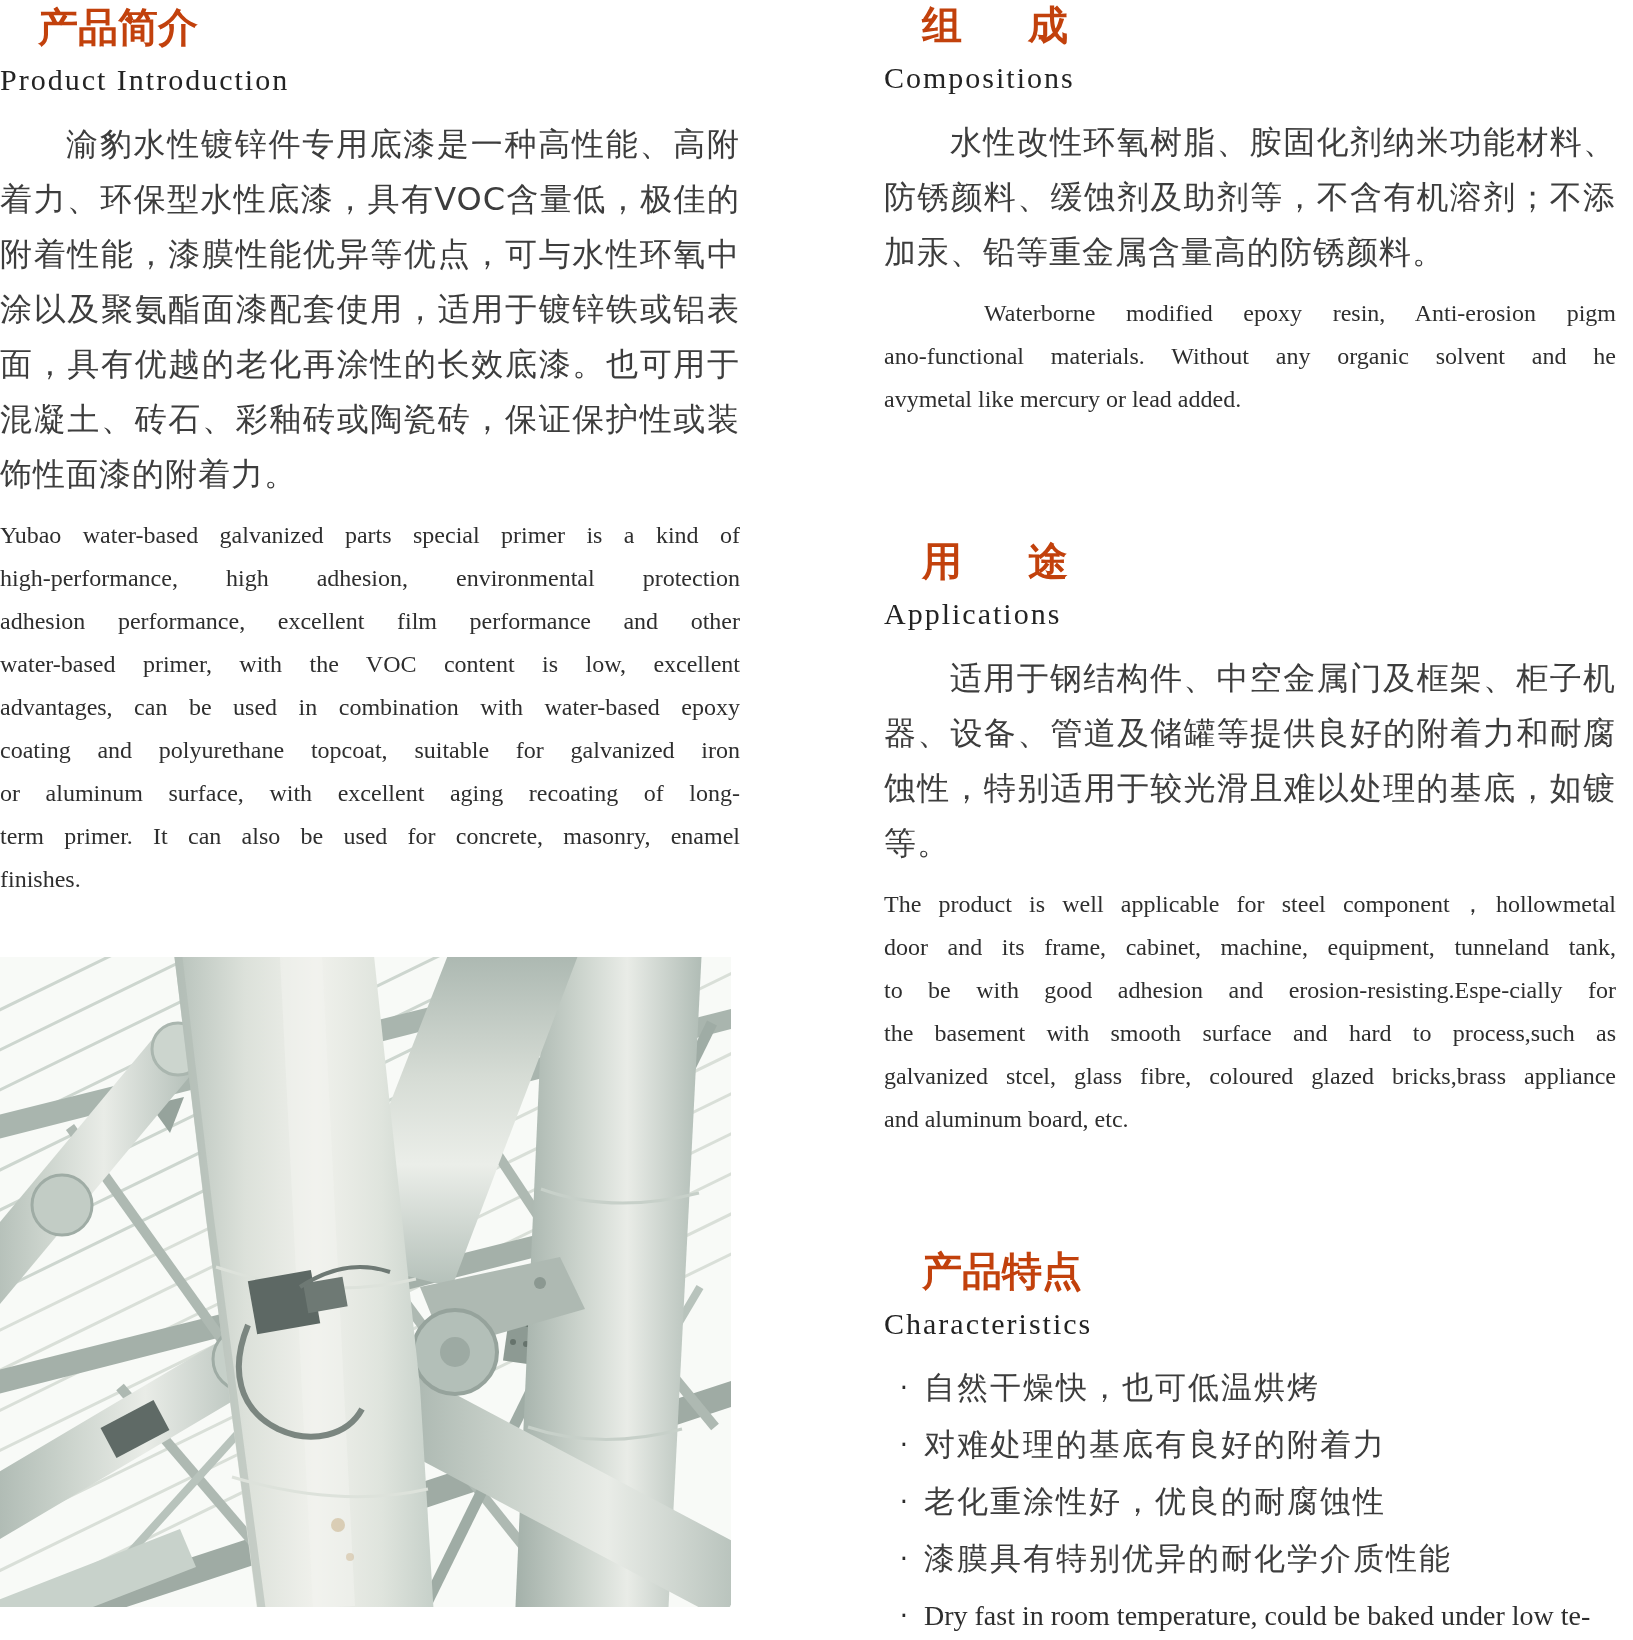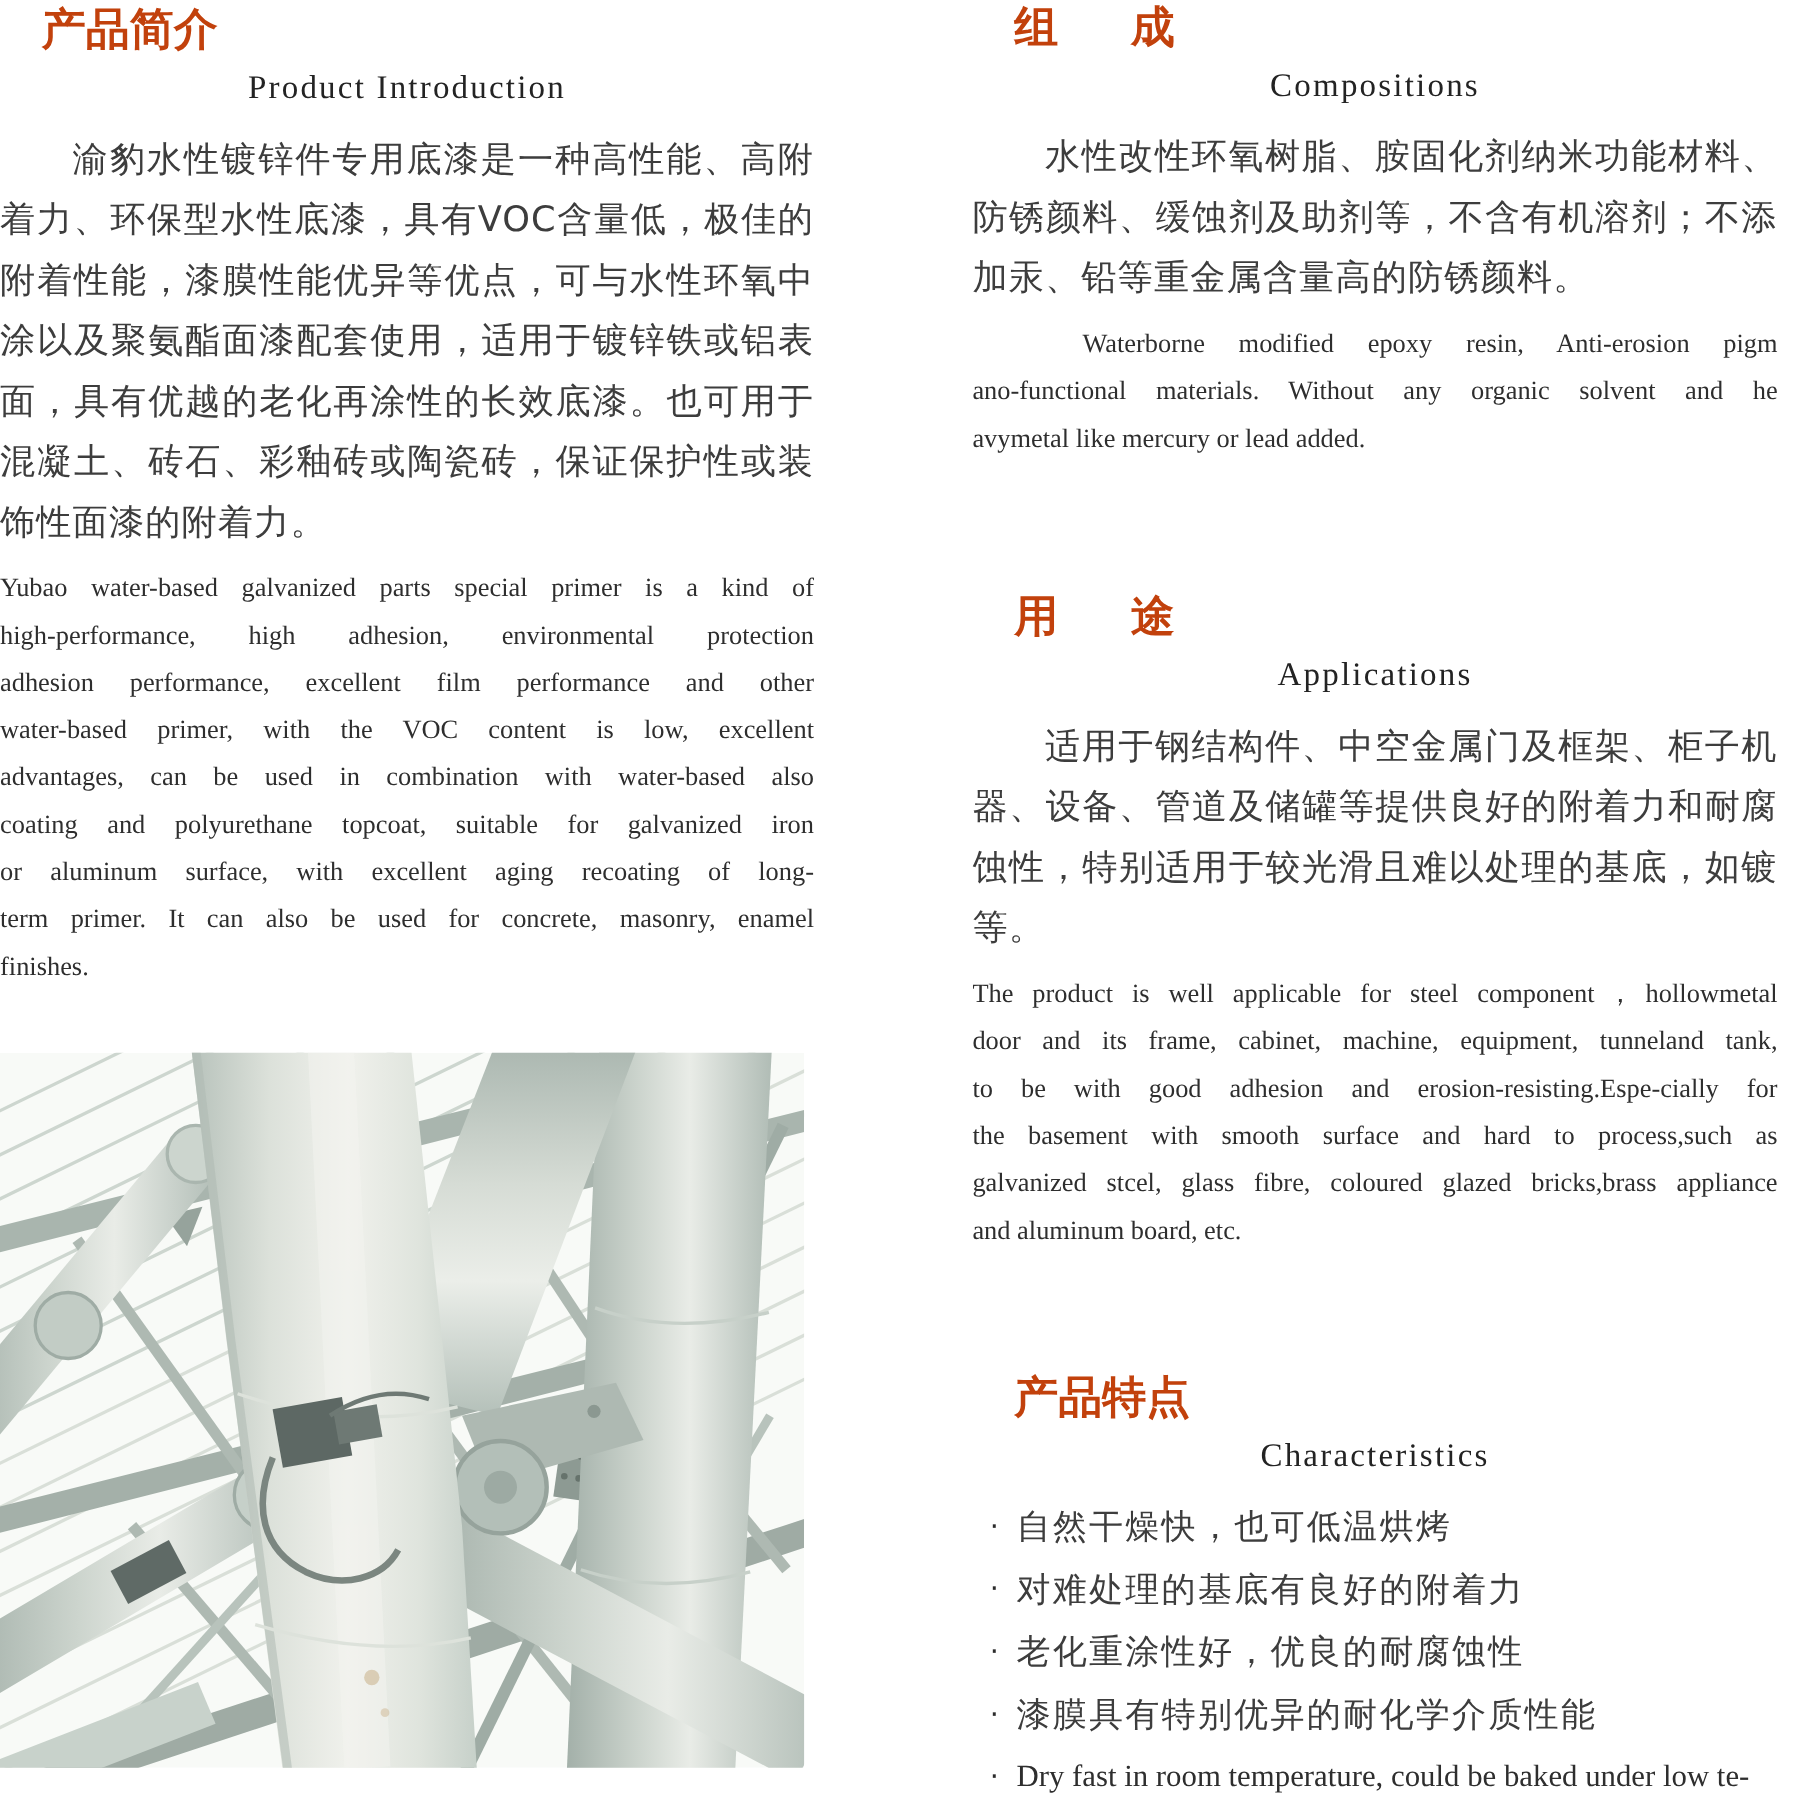--- a/index.html
+++ b/index.html
@@ -12,21 +12,20 @@
   .col-right{left:884px;width:732px;}
   .sec{position:absolute;left:0;width:100%;}
   .h-cn{
     font-size:40px;font-weight:bold;color:#c2410c;line-height:1.15;
     font-family:"DejaVu Sans","Liberation Sans",sans-serif;white-space:nowrap;margin-left:38px;
   }
   .h-cn.spread{letter-spacing:66px;}
   .h-en{
     font-size:30px;color:#232323;margin-top:13px;letter-spacing:2px;
     font-family:"Liberation Serif","DejaVu Serif",serif;
-    text-align:center;
   }
   .cn-para{margin-top:20px;}
   .cn-line{
     font-size:32px;height:55px;line-height:55px;color:#3d3d3d;
     text-align:justify;text-align-last:justify;letter-spacing:1px;
     overflow:hidden;font-family:"DejaVu Sans","Liberation Sans",sans-serif;
   }
   .cn-para .cn-line:last-child{text-align-last:left;}
   .cn-para.indent .cn-line:first-child{text-indent:66px;}
   .en-para{margin-top:12px;}
@@ -77,21 +76,21 @@
         <div class="cn-line">面，具有优越的老化再涂性的长效底漆。也可用于</div>
         <div class="cn-line">混凝土、砖石、彩釉砖或陶瓷砖，保证保护性或装</div>
         <div class="cn-line">饰性面漆的附着力。</div>
       </div>
     <div class="en-para">
 
     <div class="en-line">Yubao water-based galvanized parts special primer is a kind of</div>
         <div class="en-line">high-performance, high adhesion, environmental protection</div>
         <div class="en-line">adhesion performance, excellent film performance and other</div>
         <div class="en-line">water-based primer, with the VOC content is low, excellent</div>
-        <div class="en-line">advantages, can be used in combination with water-based also</div>
+        <div class="en-line">advantages, can be used in combination with water-based epoxy</div>
         <div class="en-line">coating and polyurethane topcoat, suitable for galvanized iron</div>
         <div class="en-line">or aluminum surface, with excellent aging recoating of long-</div>
         <div class="en-line">term primer. It can also be used for concrete, masonry, enamel</div>
         <div class="en-line">finishes.</div>
       </div>
   </div>
 
   <figure class="photo">
     <svg viewBox="0 0 731 650" width="731" height="650">
       <defs>

